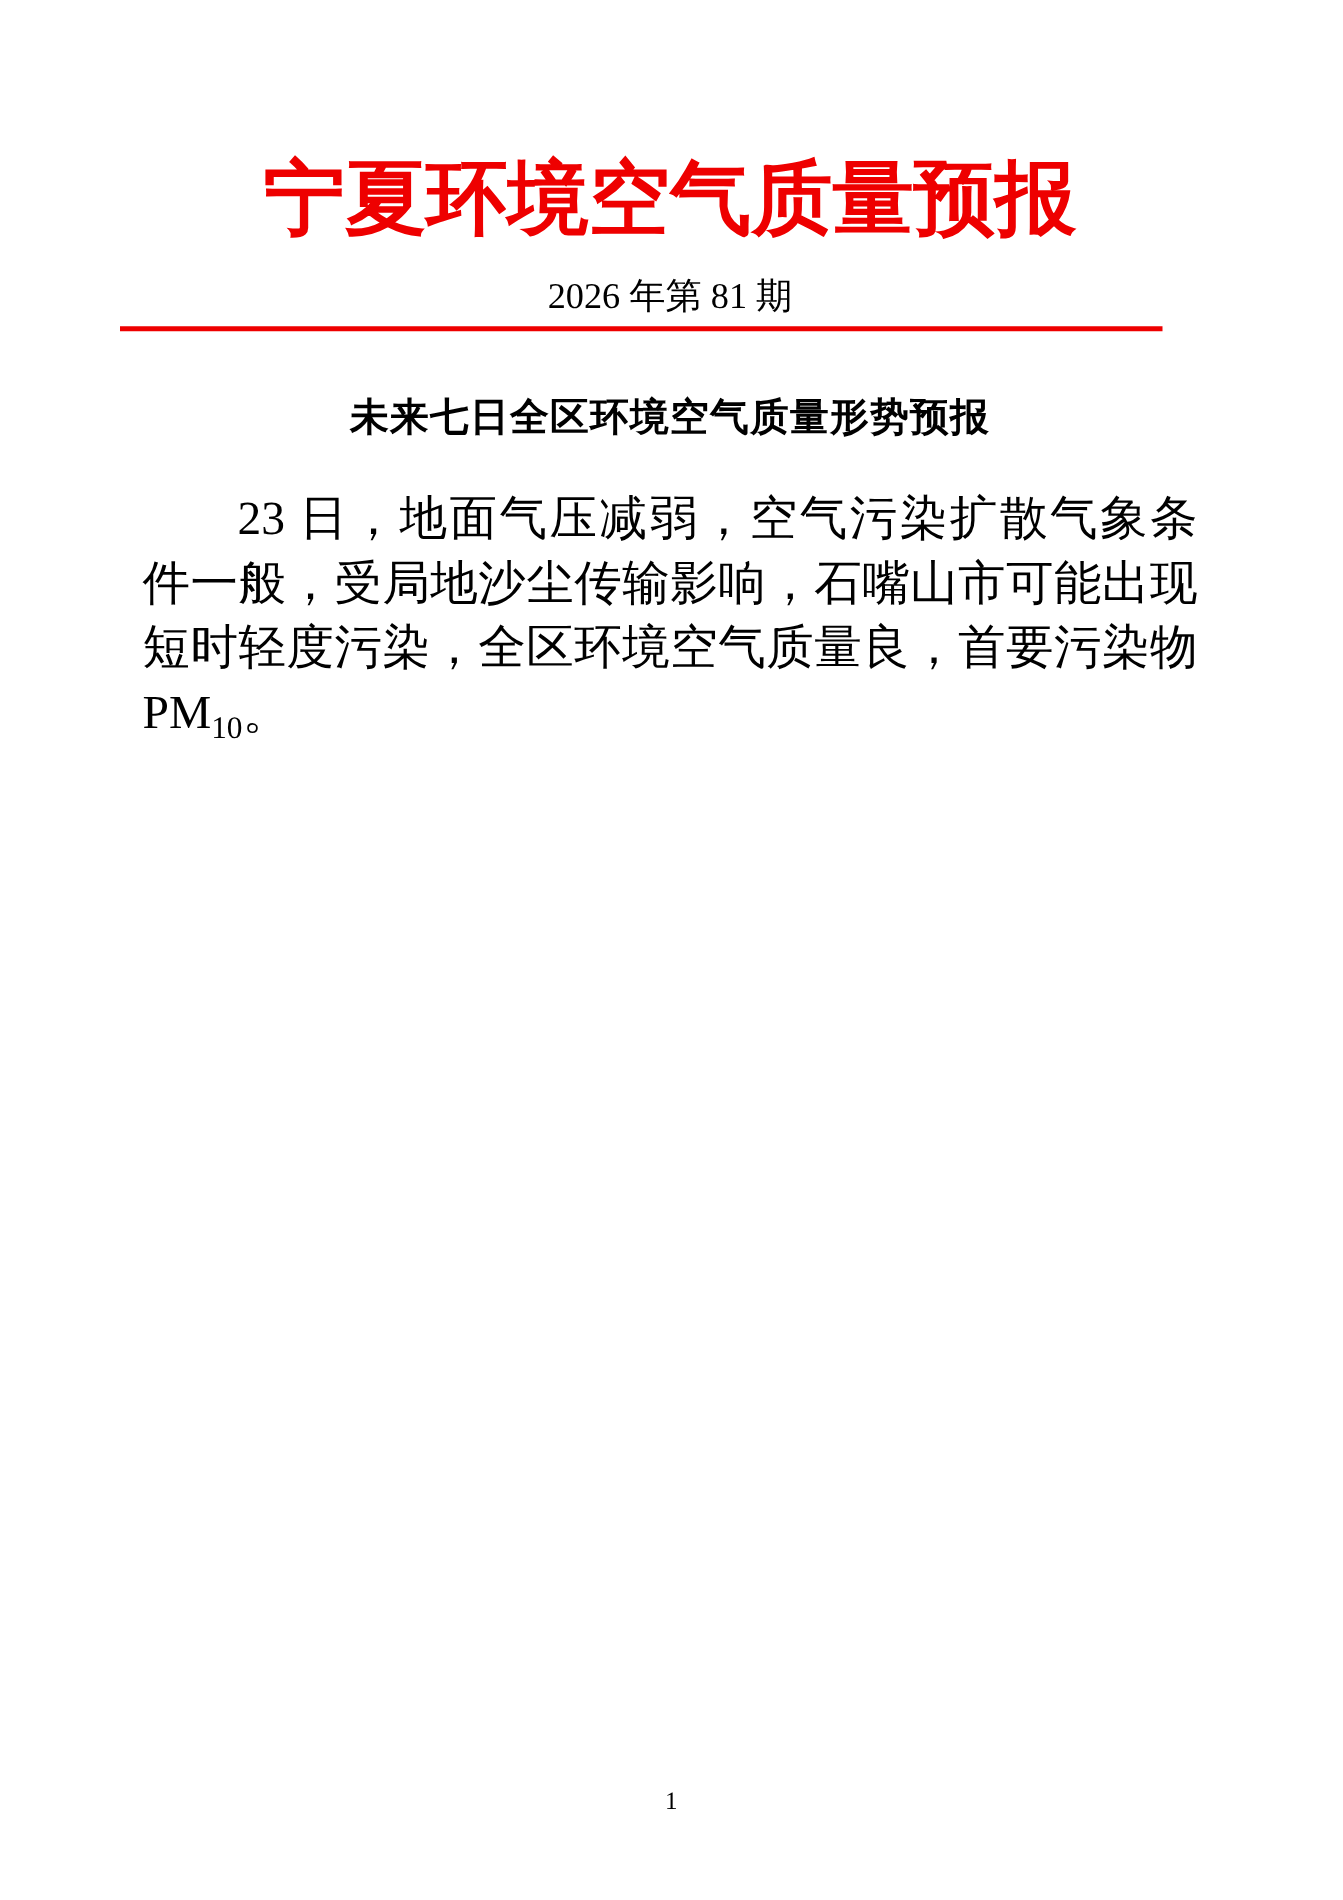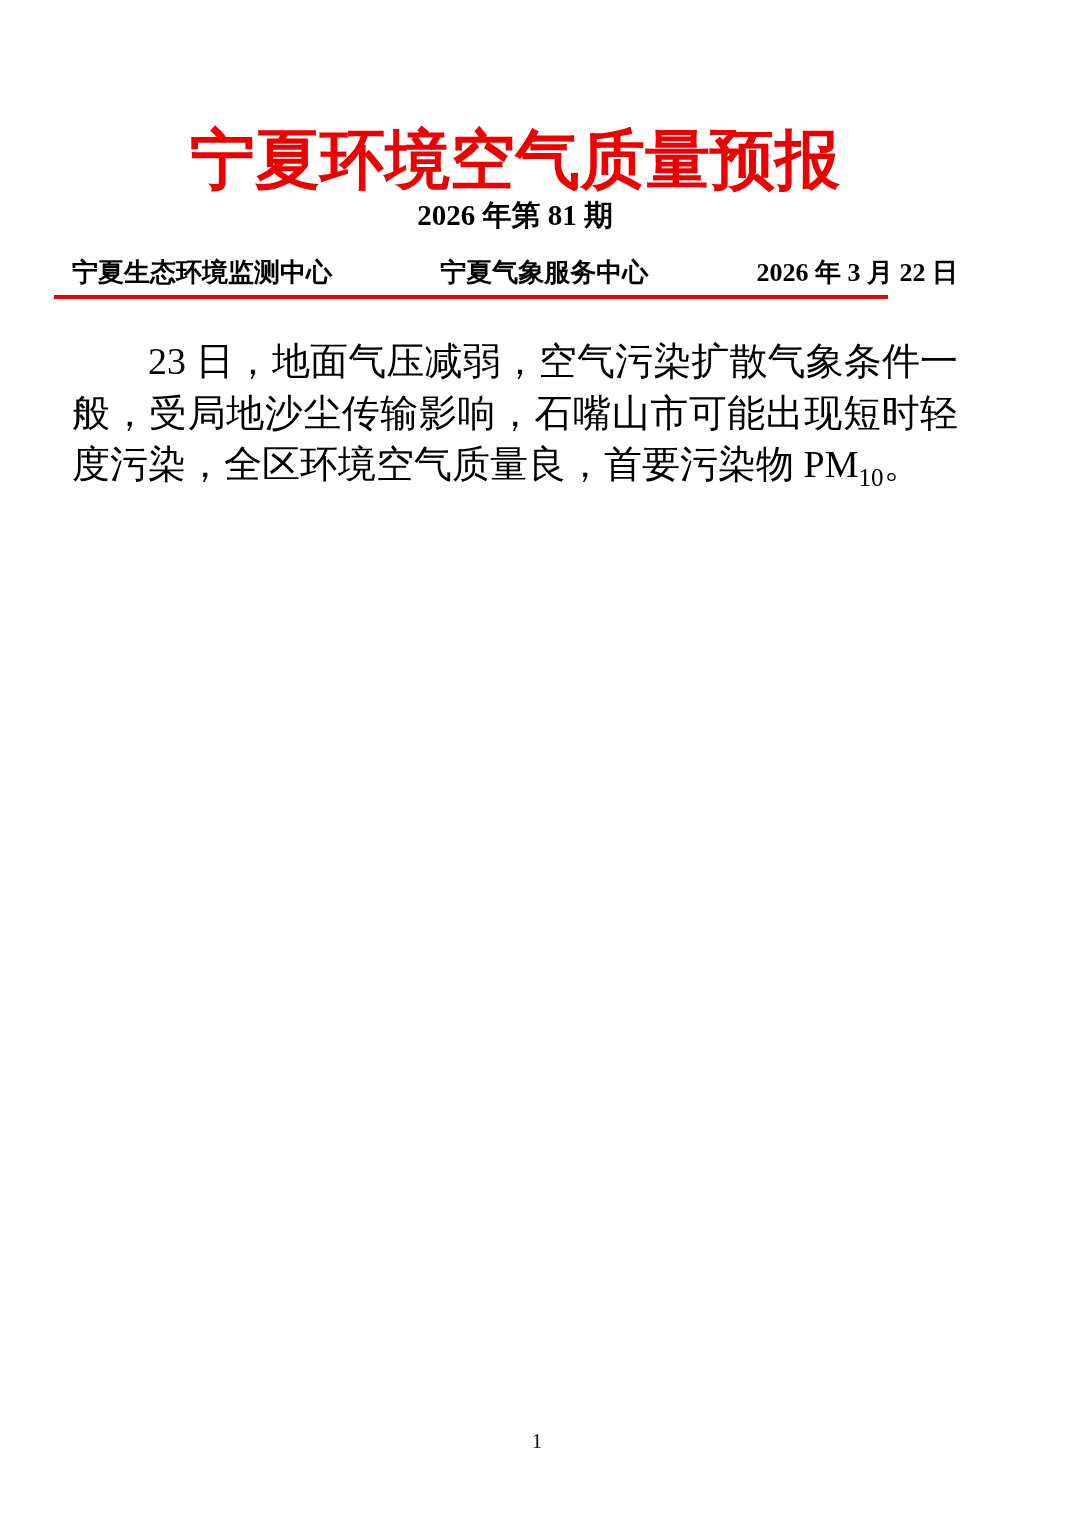--- a/index.html
+++ b/index.html
@@ -8,39 +8,40 @@
     width: 1074px;
     height: 1520px;
     margin: 0 auto;
     background: #ffffff;
     font-family: "Liberation Serif", "DejaVu Serif", serif;
     color: #000000;
     overflow: hidden;
     box-sizing: border-box;
   }
   .content {
-    padding: 0 116px 0 72px;
+    padding: 0 116px 0 114px;
   }
   .doc-title {
     margin: 0;
     padding-top: 122px;
     font-size: 65px;
     line-height: 76px;
     font-weight: bold;
     text-align: center;
     color: var(--accent-red, #ee0000);
     font-family: "Liberation Serif", "DejaVu Serif", serif;
     letter-spacing: 0px;
     white-space: nowrap;
   }
   .issue-line {
+    margin-top: 22px;
     text-align: center;
     font-size: 29px;
     line-height: 34px;
-    font-weight: bold;
+    font-weight: normal;
   }
   .org-row {
     display: flex;
     justify-content: space-between;
     align-items: baseline;
     margin-top: 26px;
     font-size: 26px;
     line-height: 30px;
     font-weight: bold;
     white-space: nowrap;
@@ -89,28 +90,24 @@
 </head>
 <body>
 
 <div class="page">
   <div class="content">
 
     <h1 class="doc-title">宁夏环境空气质量预报</h1>
 
     <div class="issue-line">2026 年第 81 期</div>
 
-    <div class="org-row">
-      <span>宁夏生态环境监测中心</span>
-      <span>宁夏气象服务中心</span>
-      <span>2026 年 3 月 22 日</span>
-    </div>
 
     <div class="header-rule"></div>
 
+    <h2 class="section-heading">未来七日全区环境空气质量形势预报</h2>
 
     <div class="forecast-body">
       <p>23 日，地面气压减弱，空气污染扩散气象条件一般，受局地沙尘传输影响，石嘴山市可能出现短时轻度污染，全区环境空气质量良，首要污染物 PM<sub>10</sub>。</p>
     </div>
 
   </div>
 
   <div class="page-number">1</div>
 </div>
 

